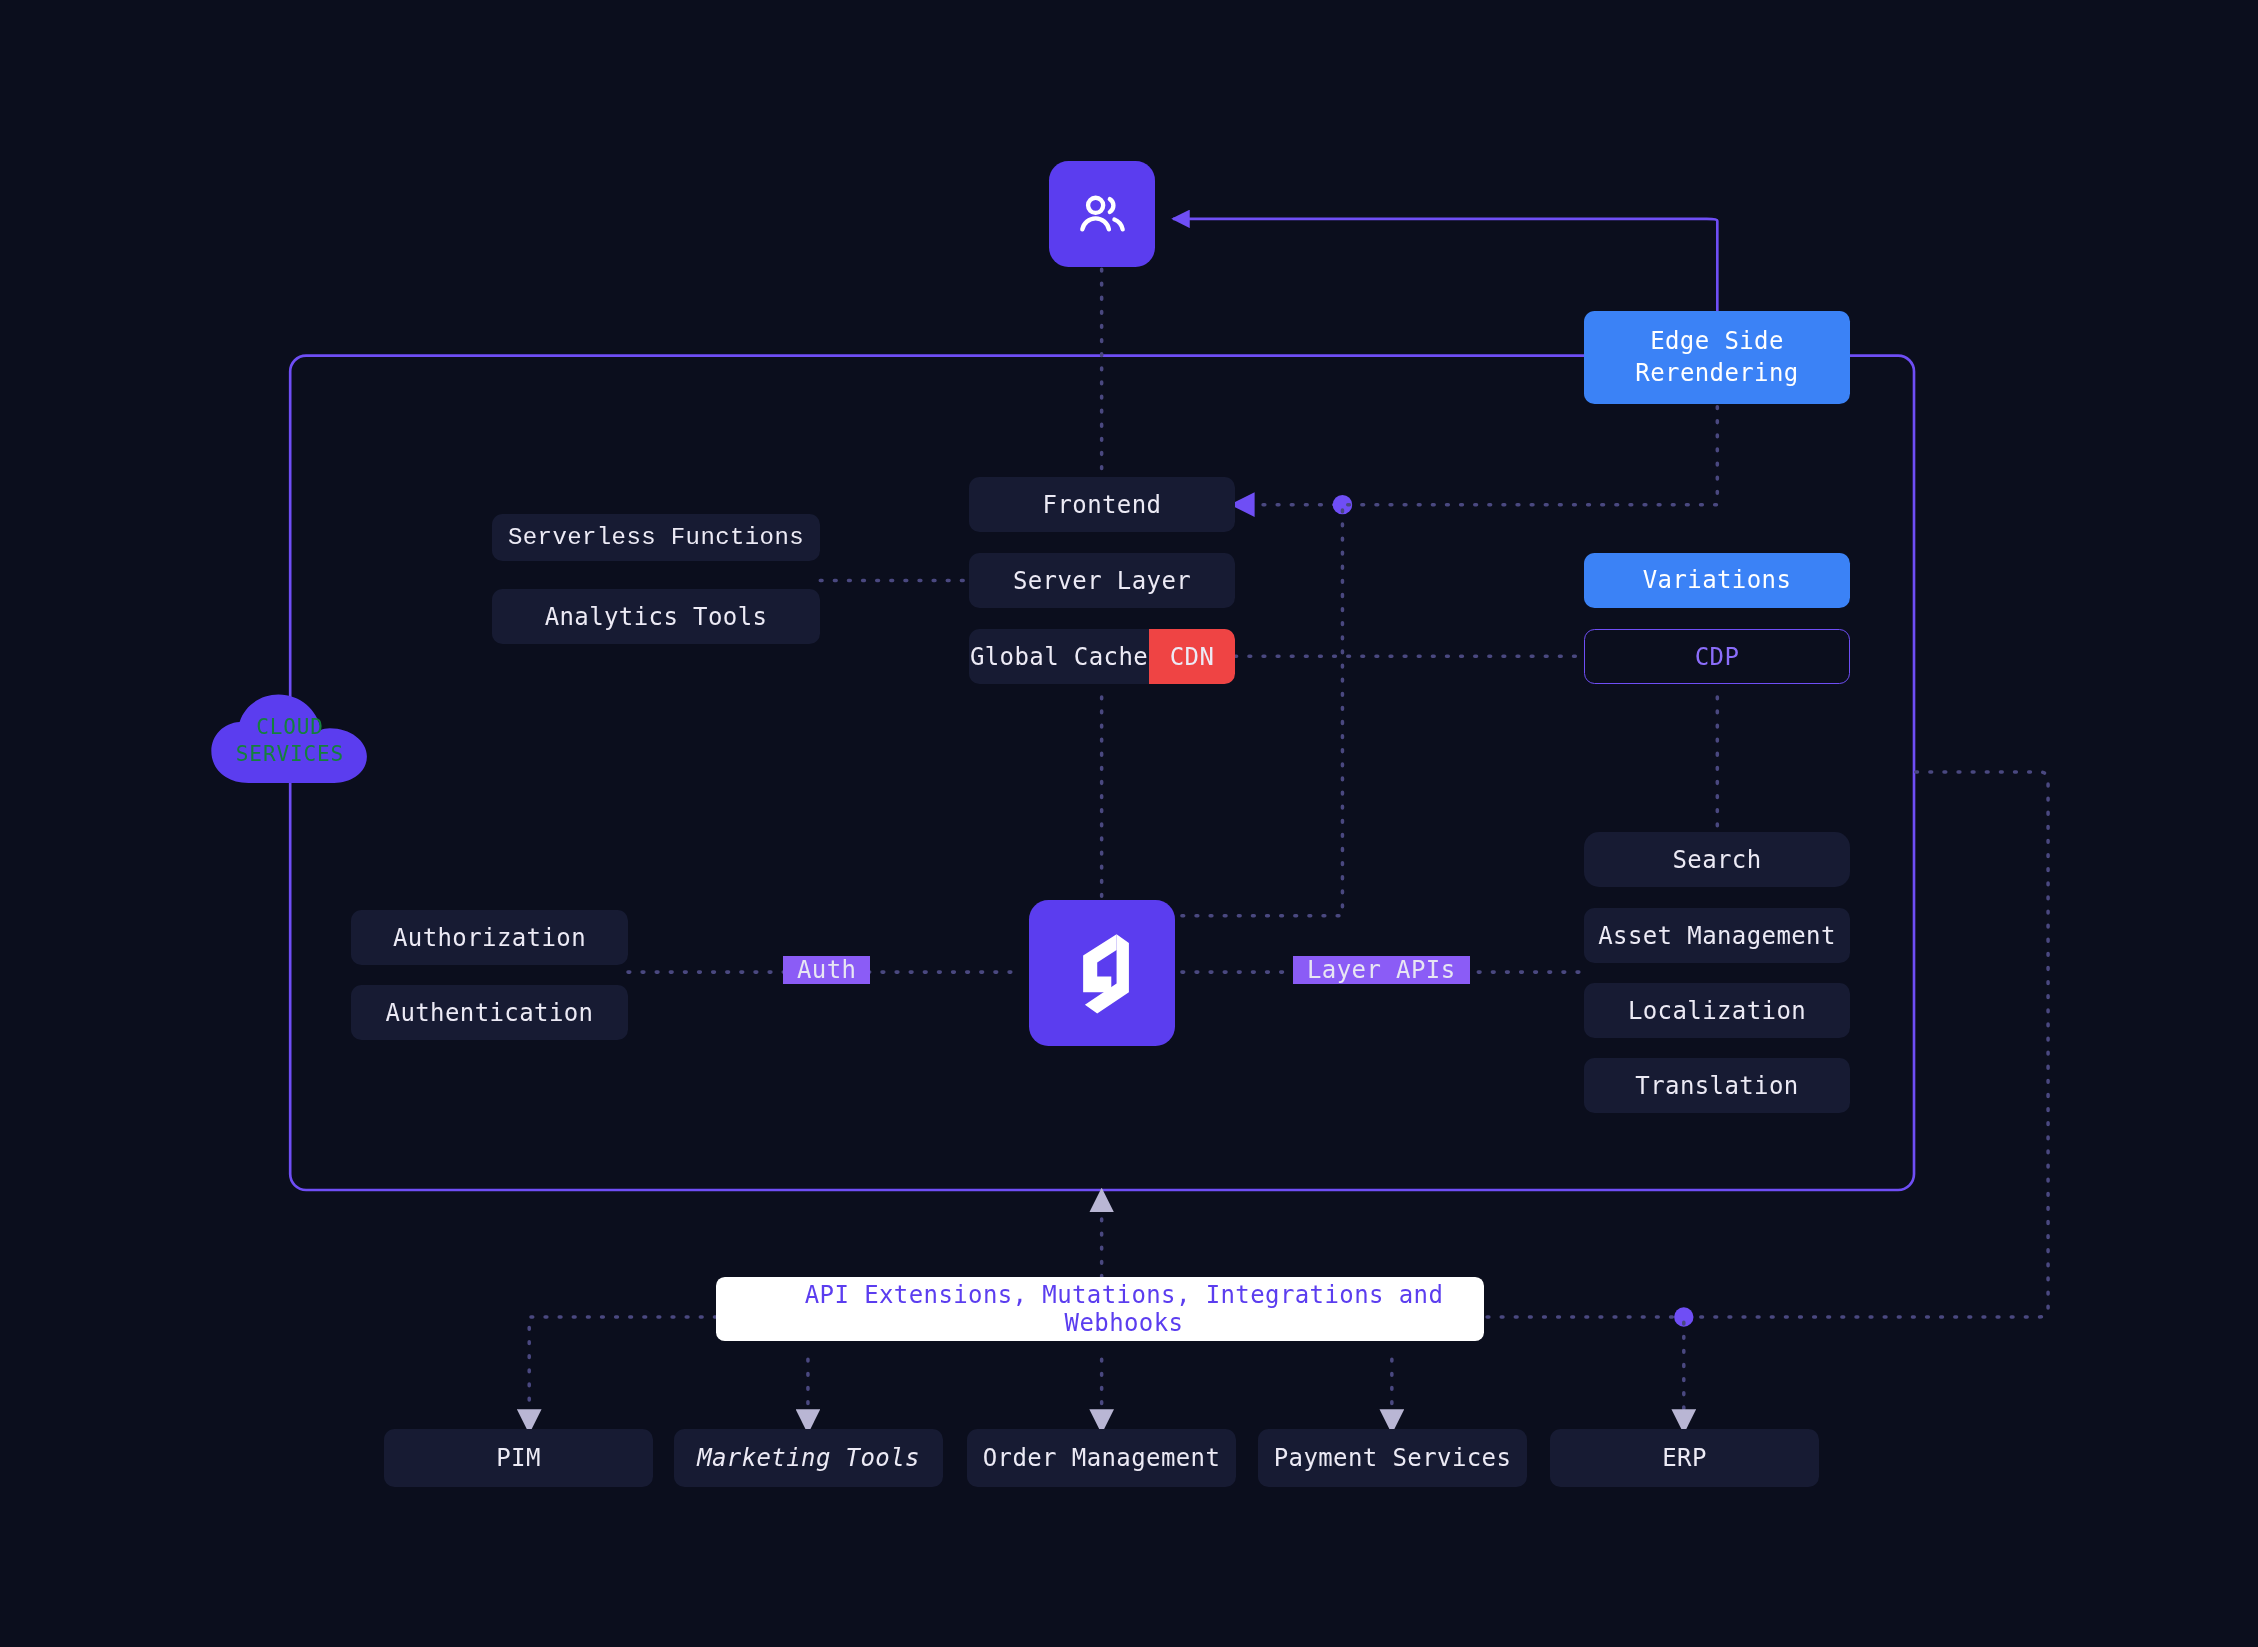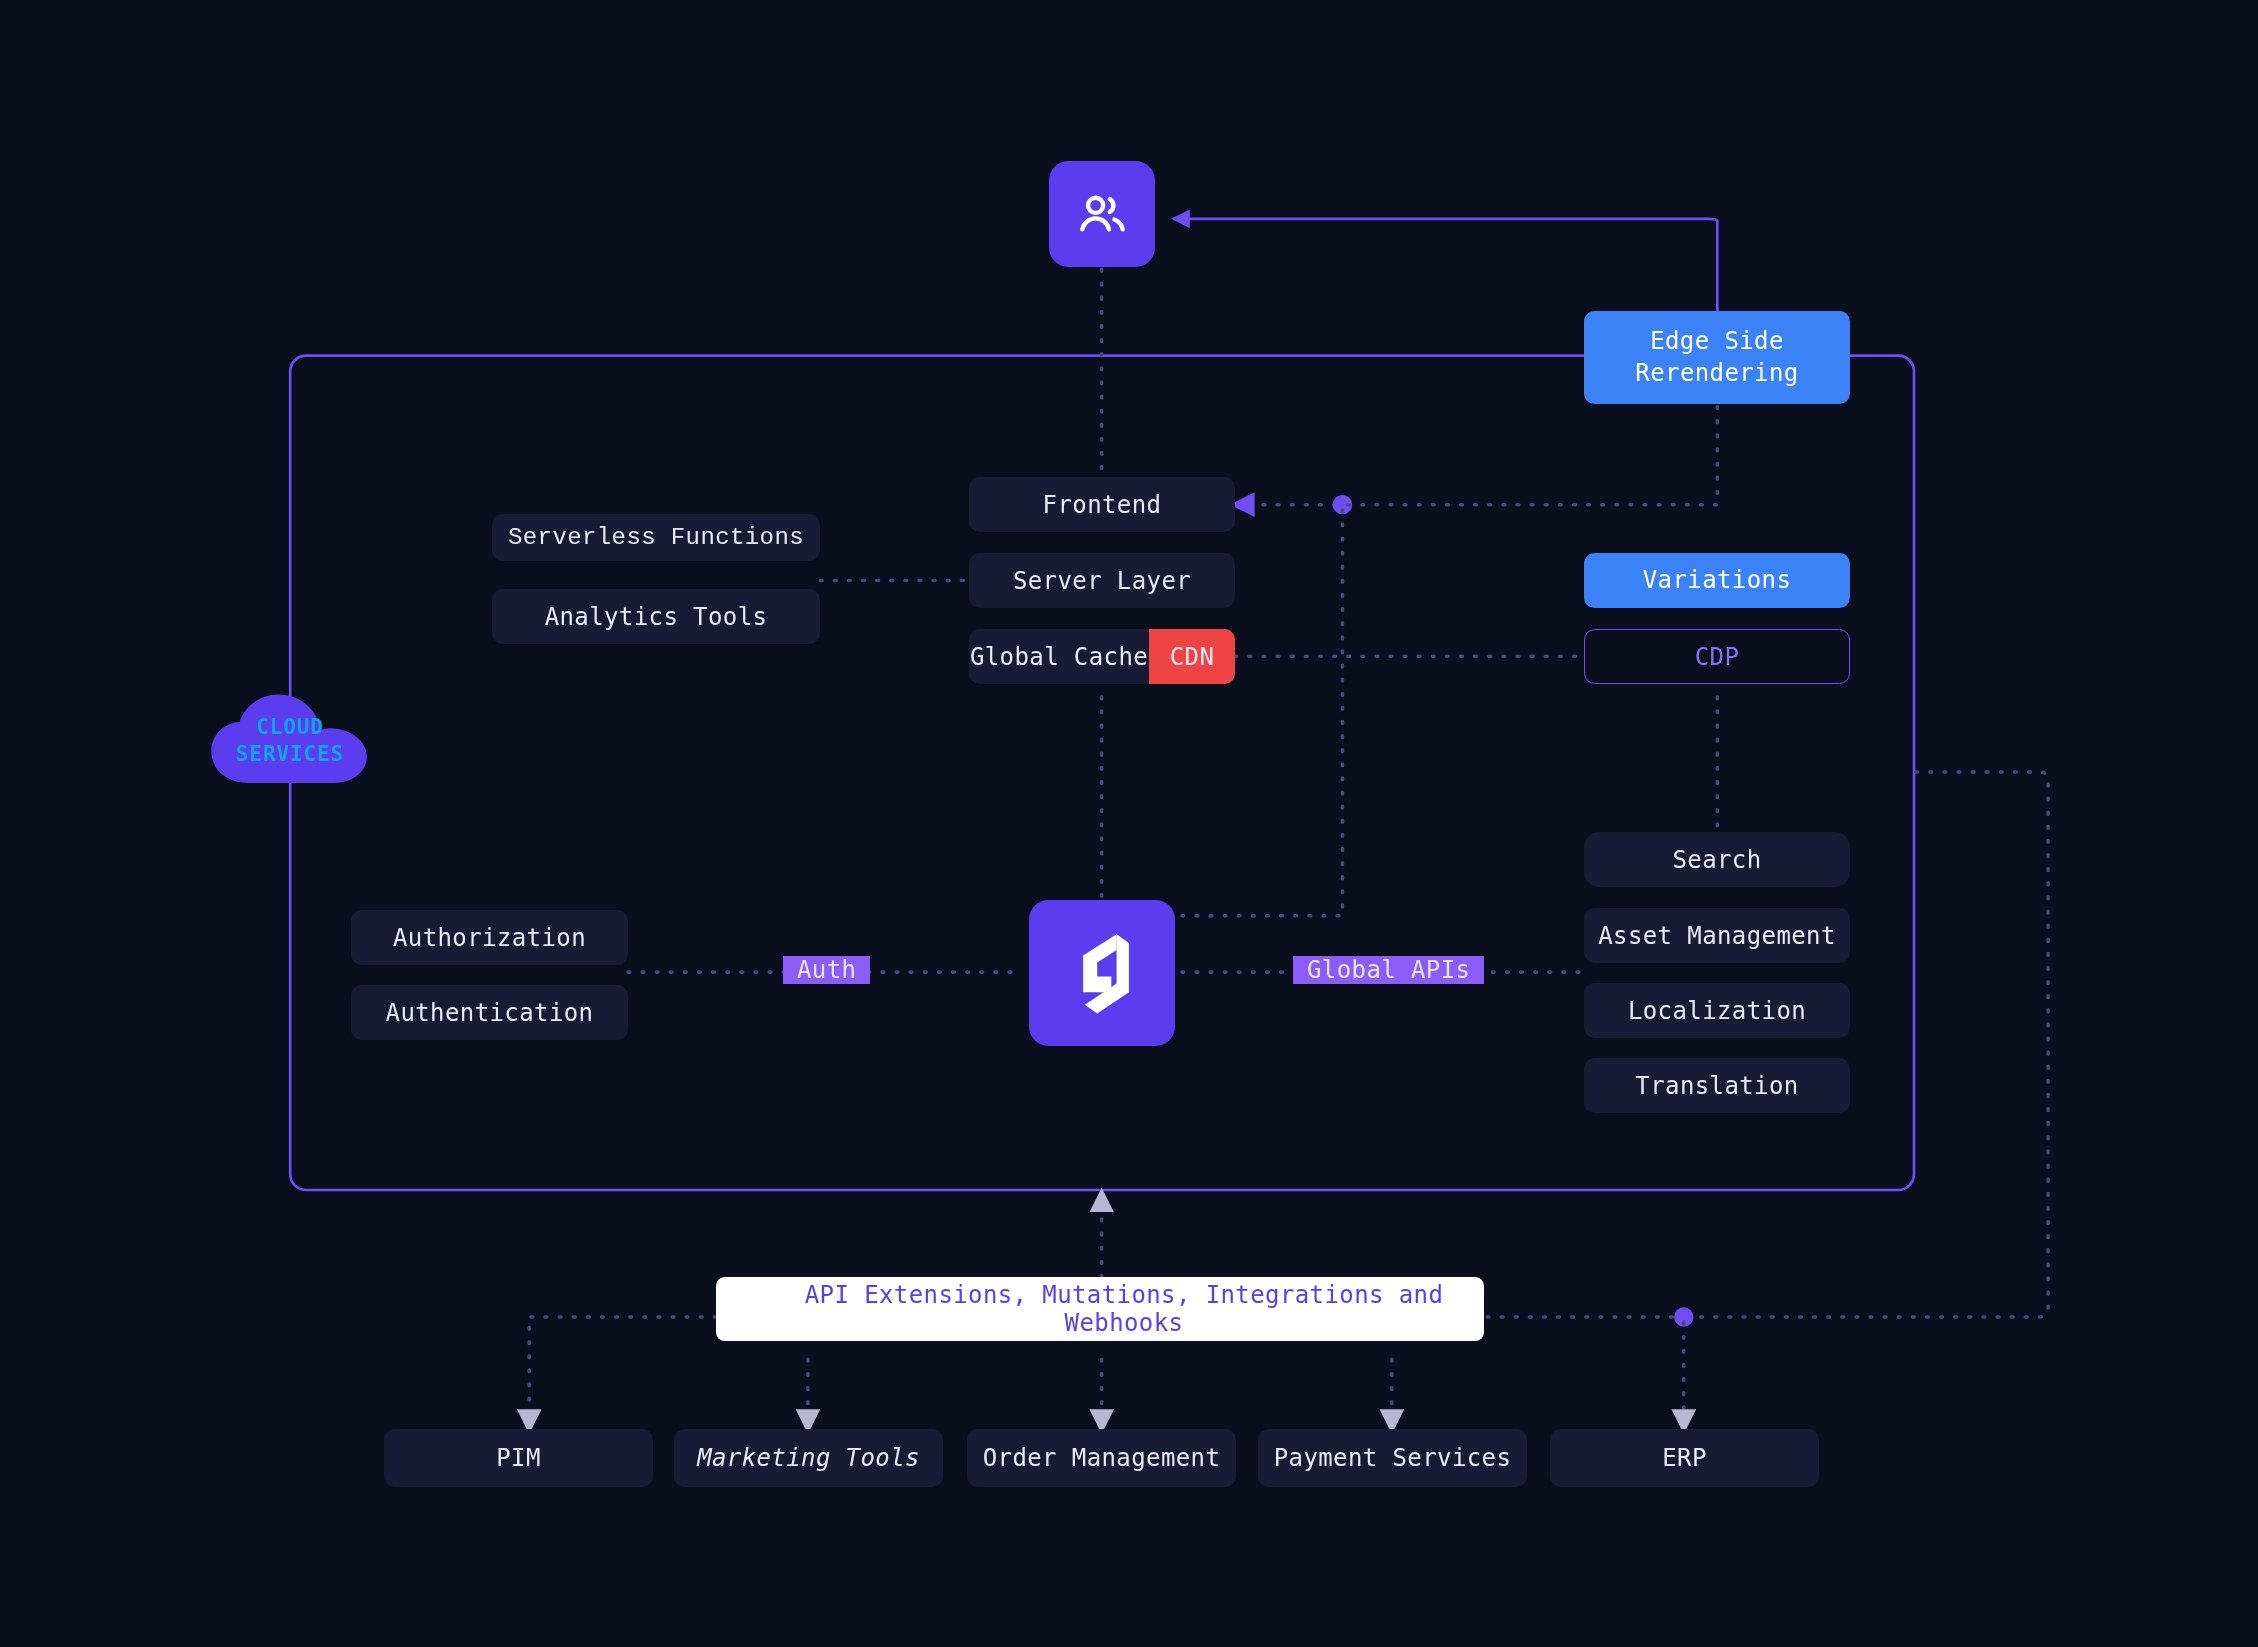--- a/index.html
+++ b/index.html
@@ -99,23 +99,23 @@
     letter-spacing: 0.4px;
     background: #8b5cf6;
     padding: 0 14px;
     white-space: nowrap;
   }
   .cloud {
     position: absolute;
     display: flex;
     align-items: center;
     justify-content: center;
-    color: #0ea5e9;
+    color: #15803d;
     font-size: 21px;
-    font-weight: bold;
+    font-weight: normal;
     letter-spacing: 0.9px;
     line-height: 1.25;
     text-align: center;
   }
   .cloud svg {
     position: absolute;
     left: 0;
     top: 0;
   }
   .cloud span {
@@ -219,21 +219,21 @@
 
   <div class="node node-dark" style="left:1584px; top:832px; width:266px; height:55px;border-radius:15px;">Search</div>
   <div class="node node-dark" style="left:1584px; top:908px; width:266px; height:55px;">Asset Management</div>
   <div class="node node-dark" style="left:1584px; top:983px; width:266px; height:55px;">Localization</div>
   <div class="node node-dark" style="left:1584px; top:1058px; width:266px; height:55px;">Translation</div>
 
   <div class="node node-dark" style="left:351px; top:910px; width:277px; height:55px;">Authorization</div>
   <div class="node node-dark" style="left:351px; top:985px; width:277px; height:55px;">Authentication</div>
 
   <div class="edge-label" style="left:783px; top:956px;">Auth</div>
-  <div class="edge-label" style="left:1293px; top:956px;">Global APIs</div>
+  <div class="edge-label" style="left:1293px; top:956px;">Layer APIs</div>
 
   <div class="tile" style="left:1029px; top:900px; width:146px; height:146px;">
     <svg width="81" height="88" viewBox="0 0 92 100">
       <path d="M62 6 L76 16 L76 72 L40 96 L26 86 L62 62 Z" fill="#ffffff"></path>
       <path d="M62 6 L62 24 L40 38 L40 54 L56 54 L56 72 L24 72 L24 30 Z" fill="#ffffff"></path>
     </svg>
   </div>
 
   <div class="node node-white" style="left:716px; top:1277px; width:768px; height:64px;padding-left:48px;">API Extensions, Mutations, Integrations and Webhooks</div>
 

